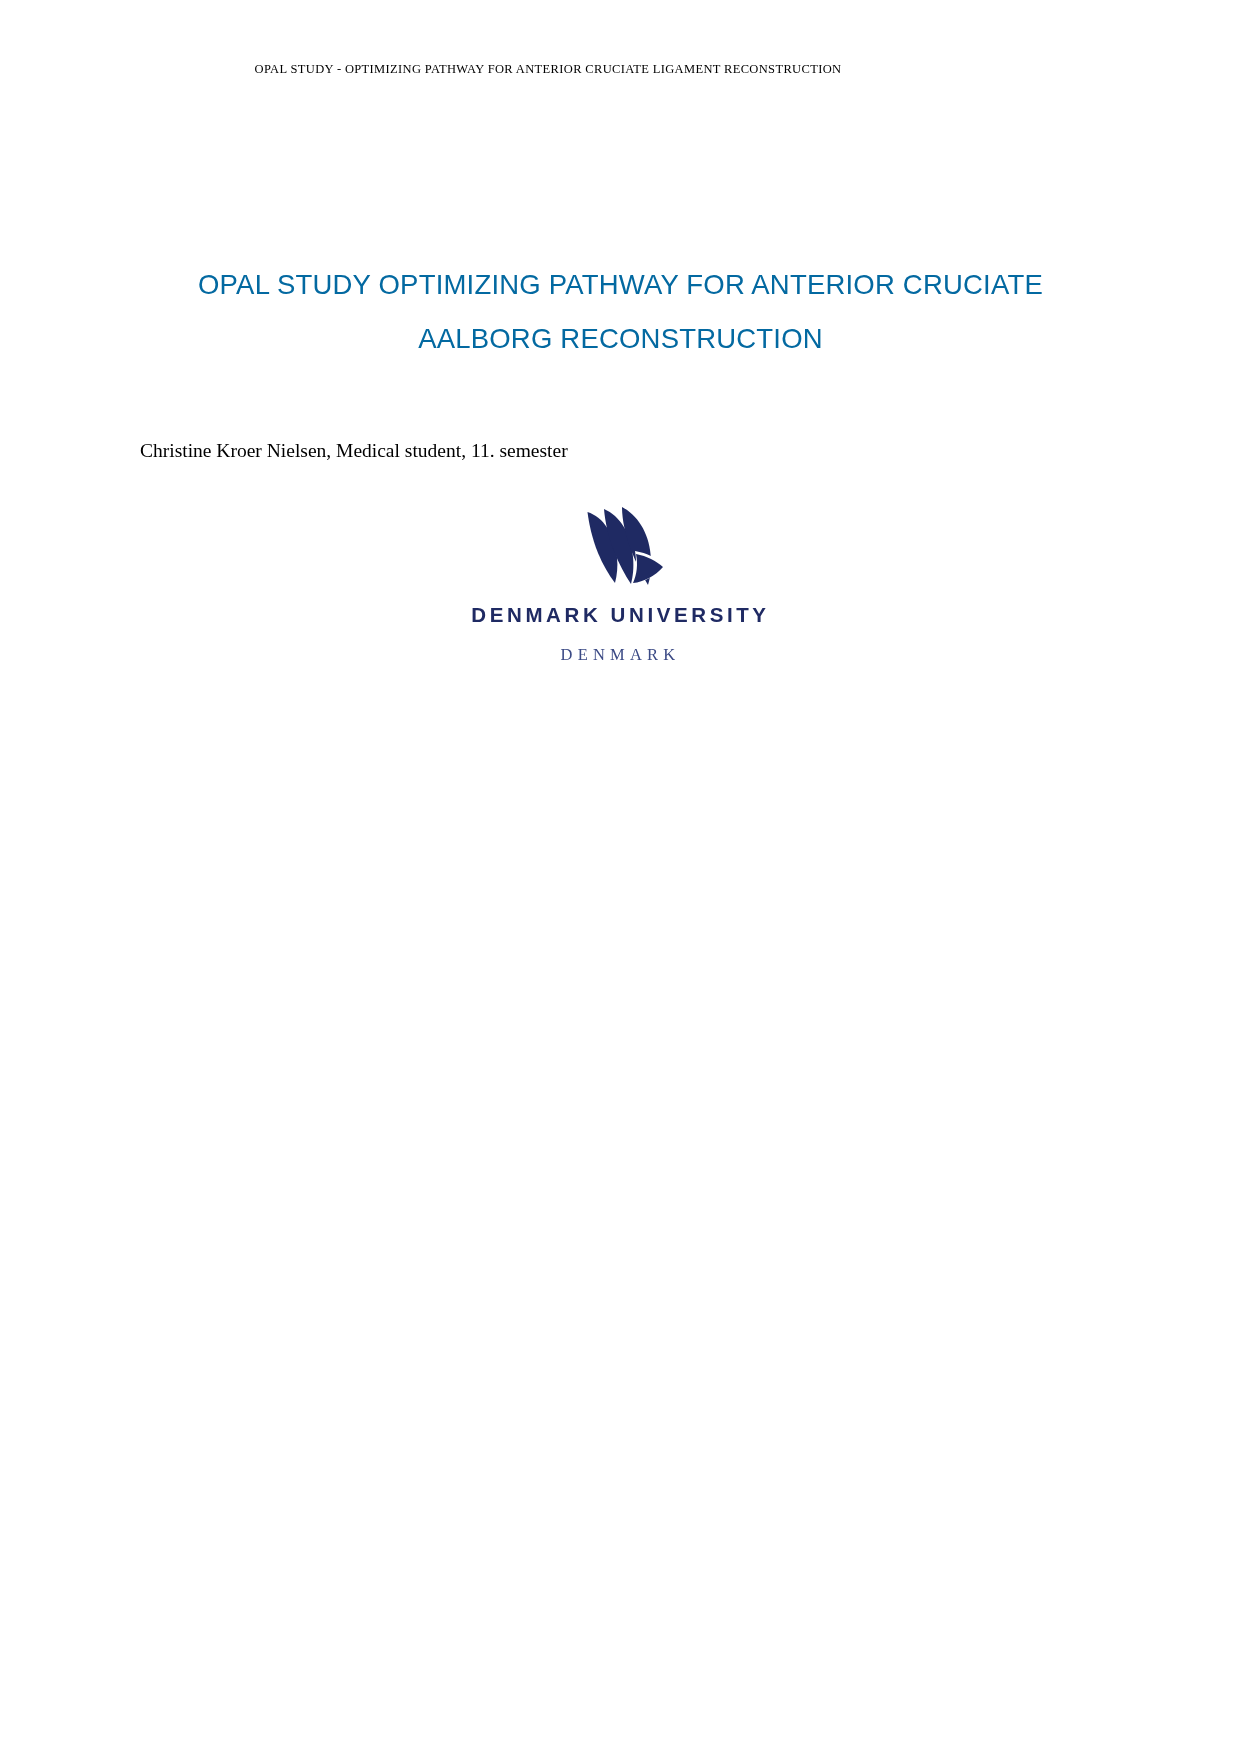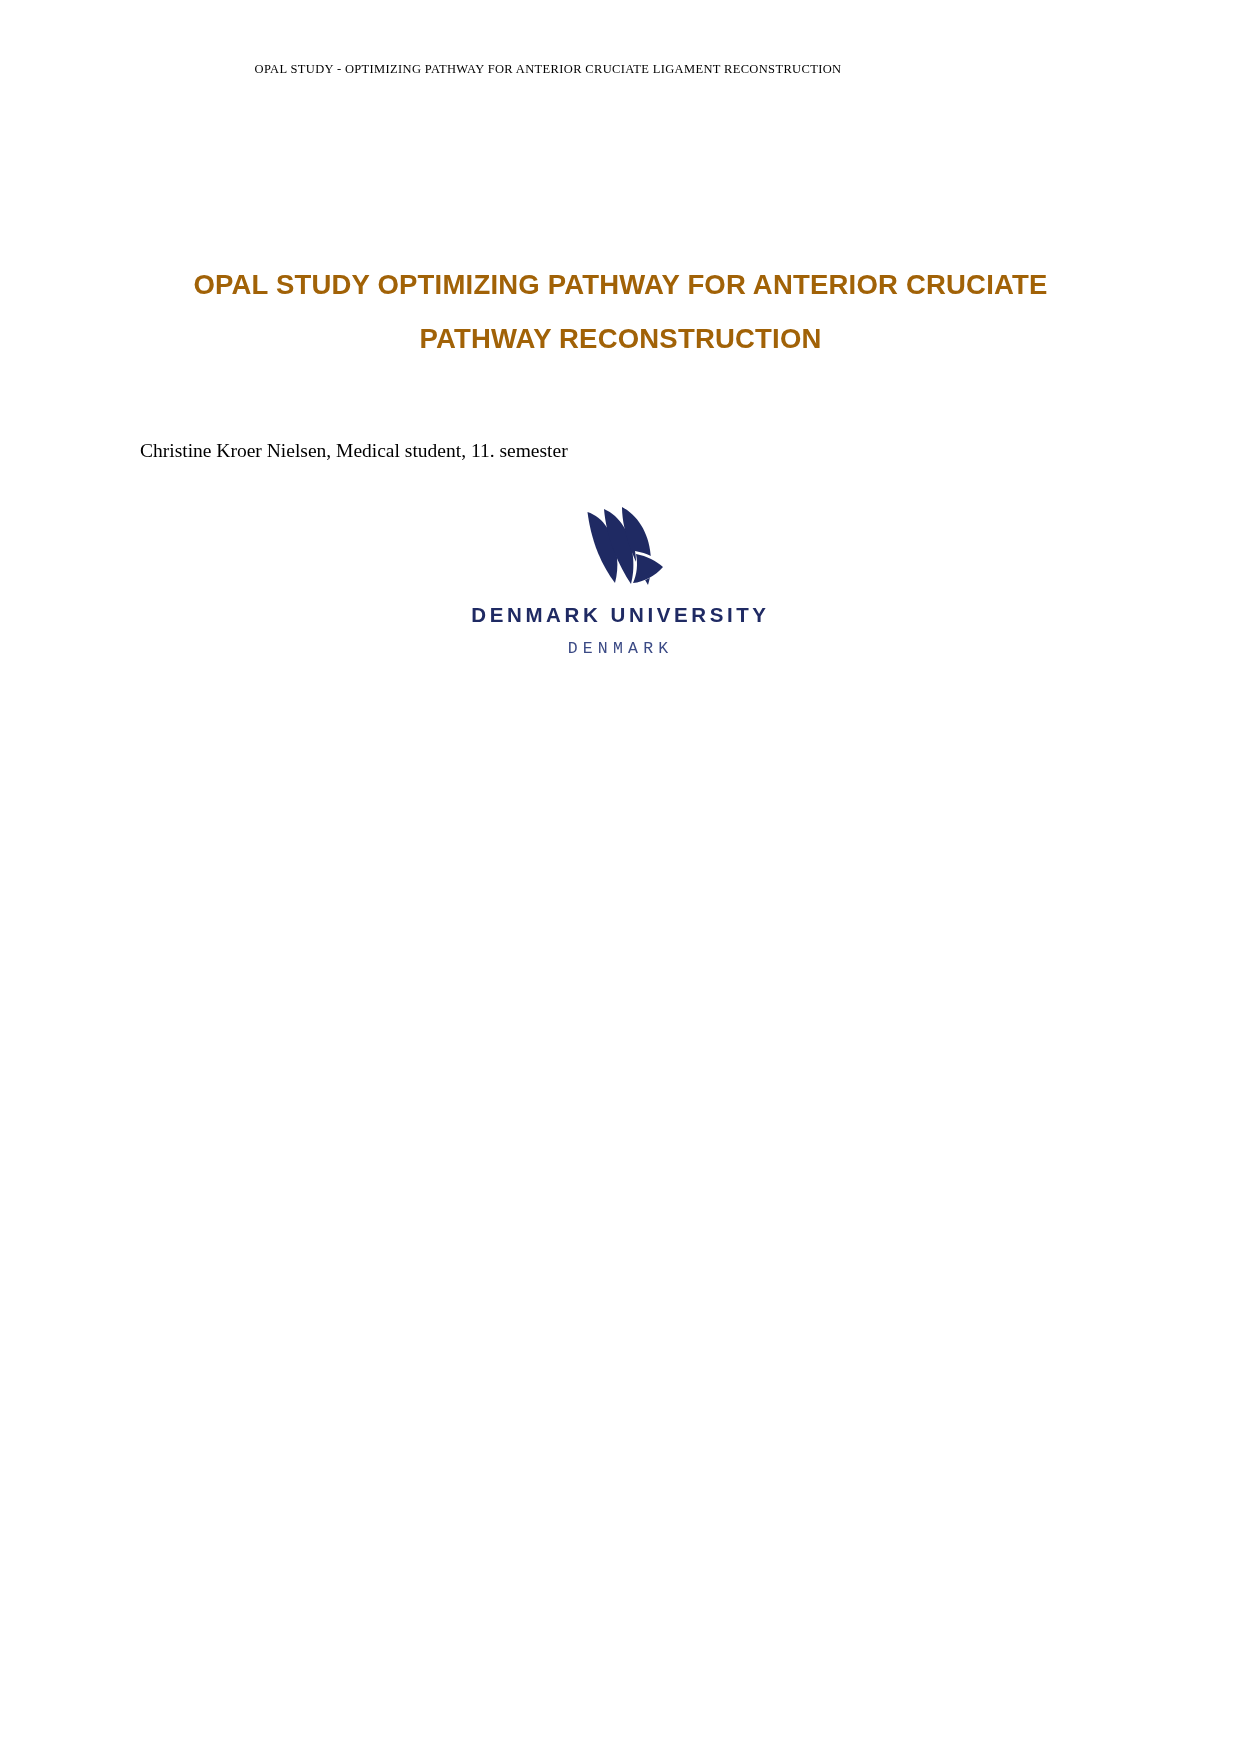--- a/index.html
+++ b/index.html
@@ -35,25 +35,25 @@
   
   .title-block {
     position: absolute;
     top: 258px;
     left: 140px;
     width: 961px;
     text-align: center;
   }
   .title-line {
     font-family: "Liberation Sans", sans-serif;
-    font-weight: bold;
+    font-weight: normal;
     font-size: 27.5px;
     line-height: 54px;
     letter-spacing: 0.2px;
-    color: #a16207;
+    color: #0369a1;
   }
 
   
   .author {
     position: absolute;
     top: 440px;
     left: 140px;
     width: 961px;
     text-align: left;
     font-family: "Liberation Serif", serif;
@@ -77,38 +77,38 @@
   }
   .logo-wordmark {
     margin-top: 16px;
     font-family: "Liberation Sans", sans-serif;
     font-weight: bold;
     font-size: 20.5px;
     letter-spacing: 3.6px;
     color: #1f2a63;
   }
   .logo-subword {
-    margin-top: 12px;
-    font-family: Liberation Mono, monospace;
+    margin-top: 18px;
+    font-family: Liberation Serif, serif;
     font-weight: 400;
     font-size: 16.5px;
     letter-spacing: 5.2px;
     color: #3b4a85;
   }
 </style>
 </head>
 <body>
 
 <div class="page">
 
   <div class="running-header">OPAL STUDY - OPTIMIZING PATHWAY FOR ANTERIOR CRUCIATE LIGAMENT RECONSTRUCTION</div>
 
   <div class="title-block">
     <div class="title-line">OPAL STUDY OPTIMIZING PATHWAY FOR ANTERIOR CRUCIATE</div>
-    <div class="title-line">PATHWAY RECONSTRUCTION</div>
+    <div class="title-line">AALBORG RECONSTRUCTION</div>
   </div>
 
   <div class="author">Christine Kroer Nielsen, Medical student, 11. semester</div>
 
   <div class="logo-block">
     <svg class="logo-mark" viewBox="0 0 96 82" aria-hidden="true">
       <g fill="#1f2a63">
         <path d="M14.5 7 C30 12, 41 28, 44 52 C45 62, 44 70, 42 78 C36 70, 30 60, 25 48 C19 33, 16 19, 14.5 7 Z"></path>
         <path d="M31 4 C47 11, 58 28, 60 52 C61 63, 60 71, 58 79 C52 70, 46 59, 41 46 C35 31, 32 16, 31 4 Z"></path>
         <path d="M49 2 C66 11, 77 30, 78 54 C79 65, 77 73, 75 80 C69 70, 63 58, 58 45 C52 29, 49 14, 49 2 Z"></path>

